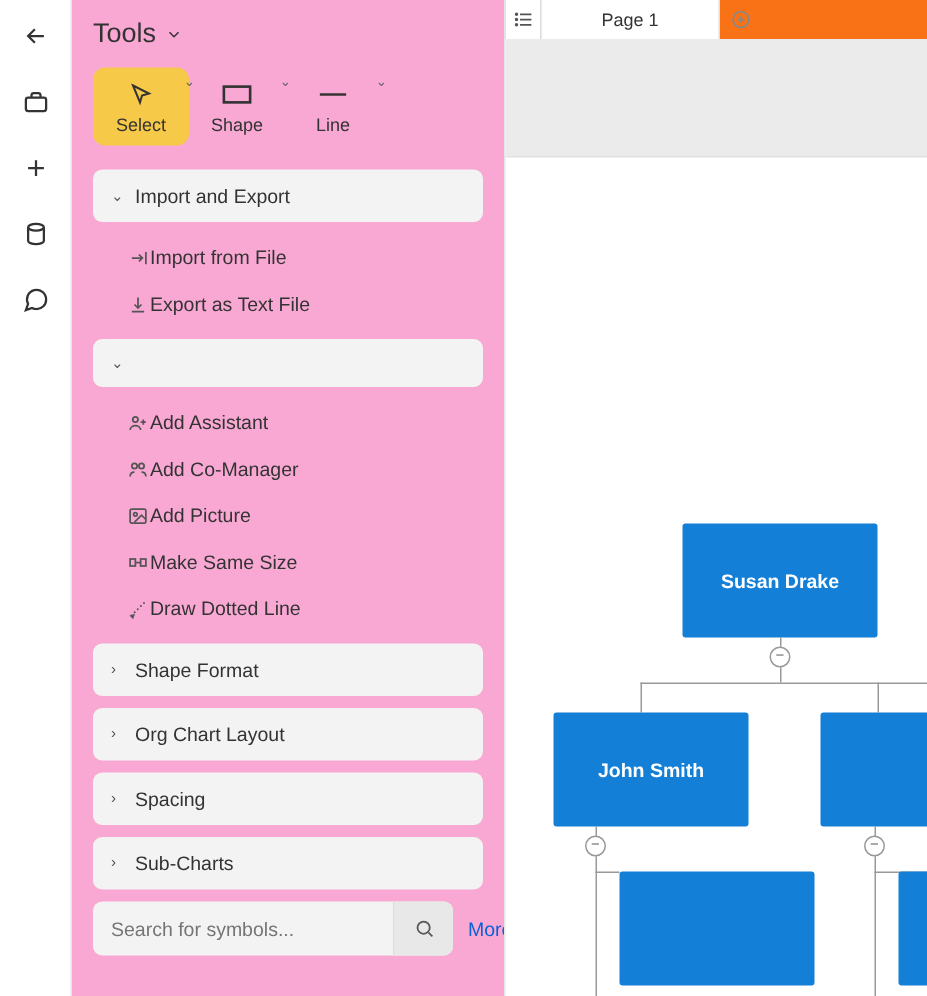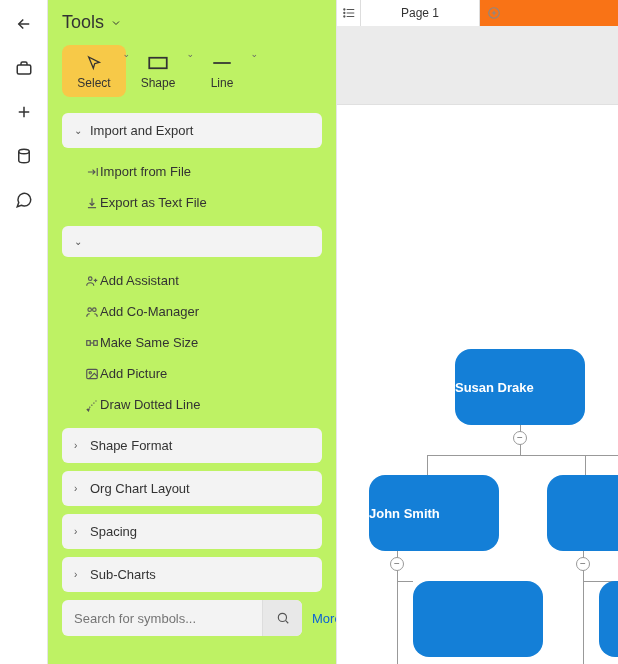--- a/index.html
+++ b/index.html
@@ -1,19 +1,19 @@
 <!DOCTYPE html>
 <html><head>
 <meta charset="utf-8">
 <style>
 * { box-sizing: border-box; margin: 0; padding: 0; }
 body { font-family: -apple-system, BlinkMacSystemFont, "Segoe UI", Arial, sans-serif; font-size: 13px; color: #333; width: 618px; height: 664px; overflow: hidden; display: flex; background: #fff; }
 .left-rail { width: 48px; background: #fff; border-right: 1px solid #e5e5e5; display: flex; flex-direction: column; align-items: center; padding-top: 14px; gap: 24px; }
 .left-rail .rail-icon { width: 20px; height: 20px; display: flex; align-items: center; justify-content: center; cursor: pointer; color: #333; }
-.panel { width: 289px; background: #bef264; border-right: 1px solid #e5e5e5; padding: 12px 14px 0 14px; display: flex; flex-direction: column; overflow-y: auto; }
+.panel { width: 289px; background: #f9a8d4; border-right: 1px solid #e5e5e5; padding: 12px 14px 0 14px; display: flex; flex-direction: column; overflow-y: auto; }
 .panel-title { font-size: 18px; font-weight: 500; display: flex; align-items: center; gap: 6px; margin-bottom: 12px; }
 .panel-title .chev { font-size: 14px; }
 .tool-row { display: flex; gap: 0; margin-bottom: 16px; }
 .tool { display: flex; flex-direction: column; align-items: center; justify-content: center; width: 64px; height: 52px; border-radius: 8px; font-size: 12px; cursor: pointer; position: relative; }
 .tool.active { background: #f7c948; }
 .tool .ticon { height: 22px; display: flex; align-items: center; justify-content: center; }
 .tool .tlabel { font-size: 12px; margin-top: 2px; }
 .tool .dd { position: absolute; top: 4px; right: -4px; font-size: 9px; color: #666; }
 .section { background: #f3f3f3; border-radius: 6px; padding: 10px 12px; margin-bottom: 8px; font-size: 13px; display: flex; align-items: center; gap: 6px; cursor: pointer; }
 .section .arrow { font-size: 10px; color: #555; width: 10px; }
@@ -25,21 +25,21 @@
 .search-wrap { flex: 1; display: flex; background: #f3f3f3; border-radius: 6px; height: 36px; }
 .search-input { flex: 1; border: none; background: transparent; padding: 0 12px; font-size: 13px; outline: none; color: #333; }
 .search-btn { width: 40px; background: #e8e8e8; border: none; border-radius: 0 6px 6px 0; display: flex; align-items: center; justify-content: center; cursor: pointer; border-left: 1px solid #ddd; }
 .more-link { color: #0b61d6; font-size: 13px; display: flex; align-items: center; gap: 4px; cursor: pointer; }
 .canvas-area { flex: 1; background: #ebebeb; position: relative; overflow: hidden; }
 .tab-bar { height: 26px; display: flex; align-items: stretch; background: #f97316; }
 .tab-outline { width: 24px; display: flex; align-items: center; justify-content: center; cursor: pointer; color: #555; background: #fff; border-right: 1px solid #ddd; }
 .tab { background: #fff; padding: 0 40px; display: flex; align-items: center; font-size: 12px; cursor: pointer; border-right: 1px solid #ddd; }
 .tab-add { width: 28px; display: flex; align-items: center; justify-content: center; cursor: pointer; color: #888; }
 .canvas { position: absolute; top: 104px; left: 0; right: 0; bottom: 0; background: #fff; border-top: 1px solid #e0e0e0; }
-.node { position: absolute; background: #147fd7; color: #fff; border-radius: 16px; display: flex; align-items: center; justify-content: flex-start; font-size: 13px; font-weight: 600; }
+.node { position: absolute; background: #147fd7; color: #fff; border-radius: 2px; display: flex; align-items: center; justify-content: center; font-size: 13px; font-weight: 600; }
 .conn-v { position: absolute; width: 1px; background: #999; }
 .conn-h { position: absolute; height: 1px; background: #999; }
 .handle { position: absolute; width: 14px; height: 14px; border-radius: 50%; background: #fff; border: 1px solid #999; display: flex; align-items: center; justify-content: center; font-size: 10px; color: #666; cursor: pointer; line-height: 1; }
 svg { display: block; }
 </style>
 </head>
 <body>
 
 <div class="left-rail">
   <div class="rail-icon">
@@ -155,36 +155,36 @@
             <circle cx="8" cy="8" r="3"></circle>
             <circle cx="16" cy="8" r="3"></circle>
             <path d="M3 20c0-3 2-5 5-5M21 20c0-3-2-5-5-5"></path>
           </svg>
       </span>
       <span>Add Co-Manager</span>
     </div>
     <div class="item">
       <span class="iicon">
         <svg width="14" height="14" viewBox="0 0 24 24" fill="none" stroke="currentColor" stroke-width="2">
+            <rect x="3" y="4" width="18" height="16" rx="2"></rect>
+            <circle cx="9" cy="10" r="2"></circle>
+            <path d="M21 16l-5-5-8 8"></path>
+          </svg>
+      </span>
+      <span>Add Picture</span>
+    </div>
+    <div class="item">
+      <span class="iicon">
+        <svg width="14" height="14" viewBox="0 0 24 24" fill="none" stroke="currentColor" stroke-width="2">
             <rect x="3" y="8" width="6" height="8"></rect>
             <rect x="15" y="8" width="6" height="8"></rect>
             <path d="M9 12h6"></path>
           </svg>
       </span>
       <span>Make Same Size</span>
-    </div>
-    <div class="item">
-      <span class="iicon">
-        <svg width="14" height="14" viewBox="0 0 24 24" fill="none" stroke="currentColor" stroke-width="2">
-            <rect x="3" y="4" width="18" height="16" rx="2"></rect>
-            <circle cx="9" cy="10" r="2"></circle>
-            <path d="M21 16l-5-5-8 8"></path>
-          </svg>
-      </span>
-      <span>Add Picture</span>
     </div>
     <div class="item">
       <span class="iicon">
         <svg width="14" height="14" viewBox="0 0 24 24" fill="none" stroke="currentColor" stroke-width="2">
             <path d="M4 20l16-16" stroke-dasharray="2 3"></path>
             <path d="M4 20l3-1-1 3z" fill="currentColor"></path>
           </svg>
       </span>
       <span>Draw Dotted Line</span>
     </div>

